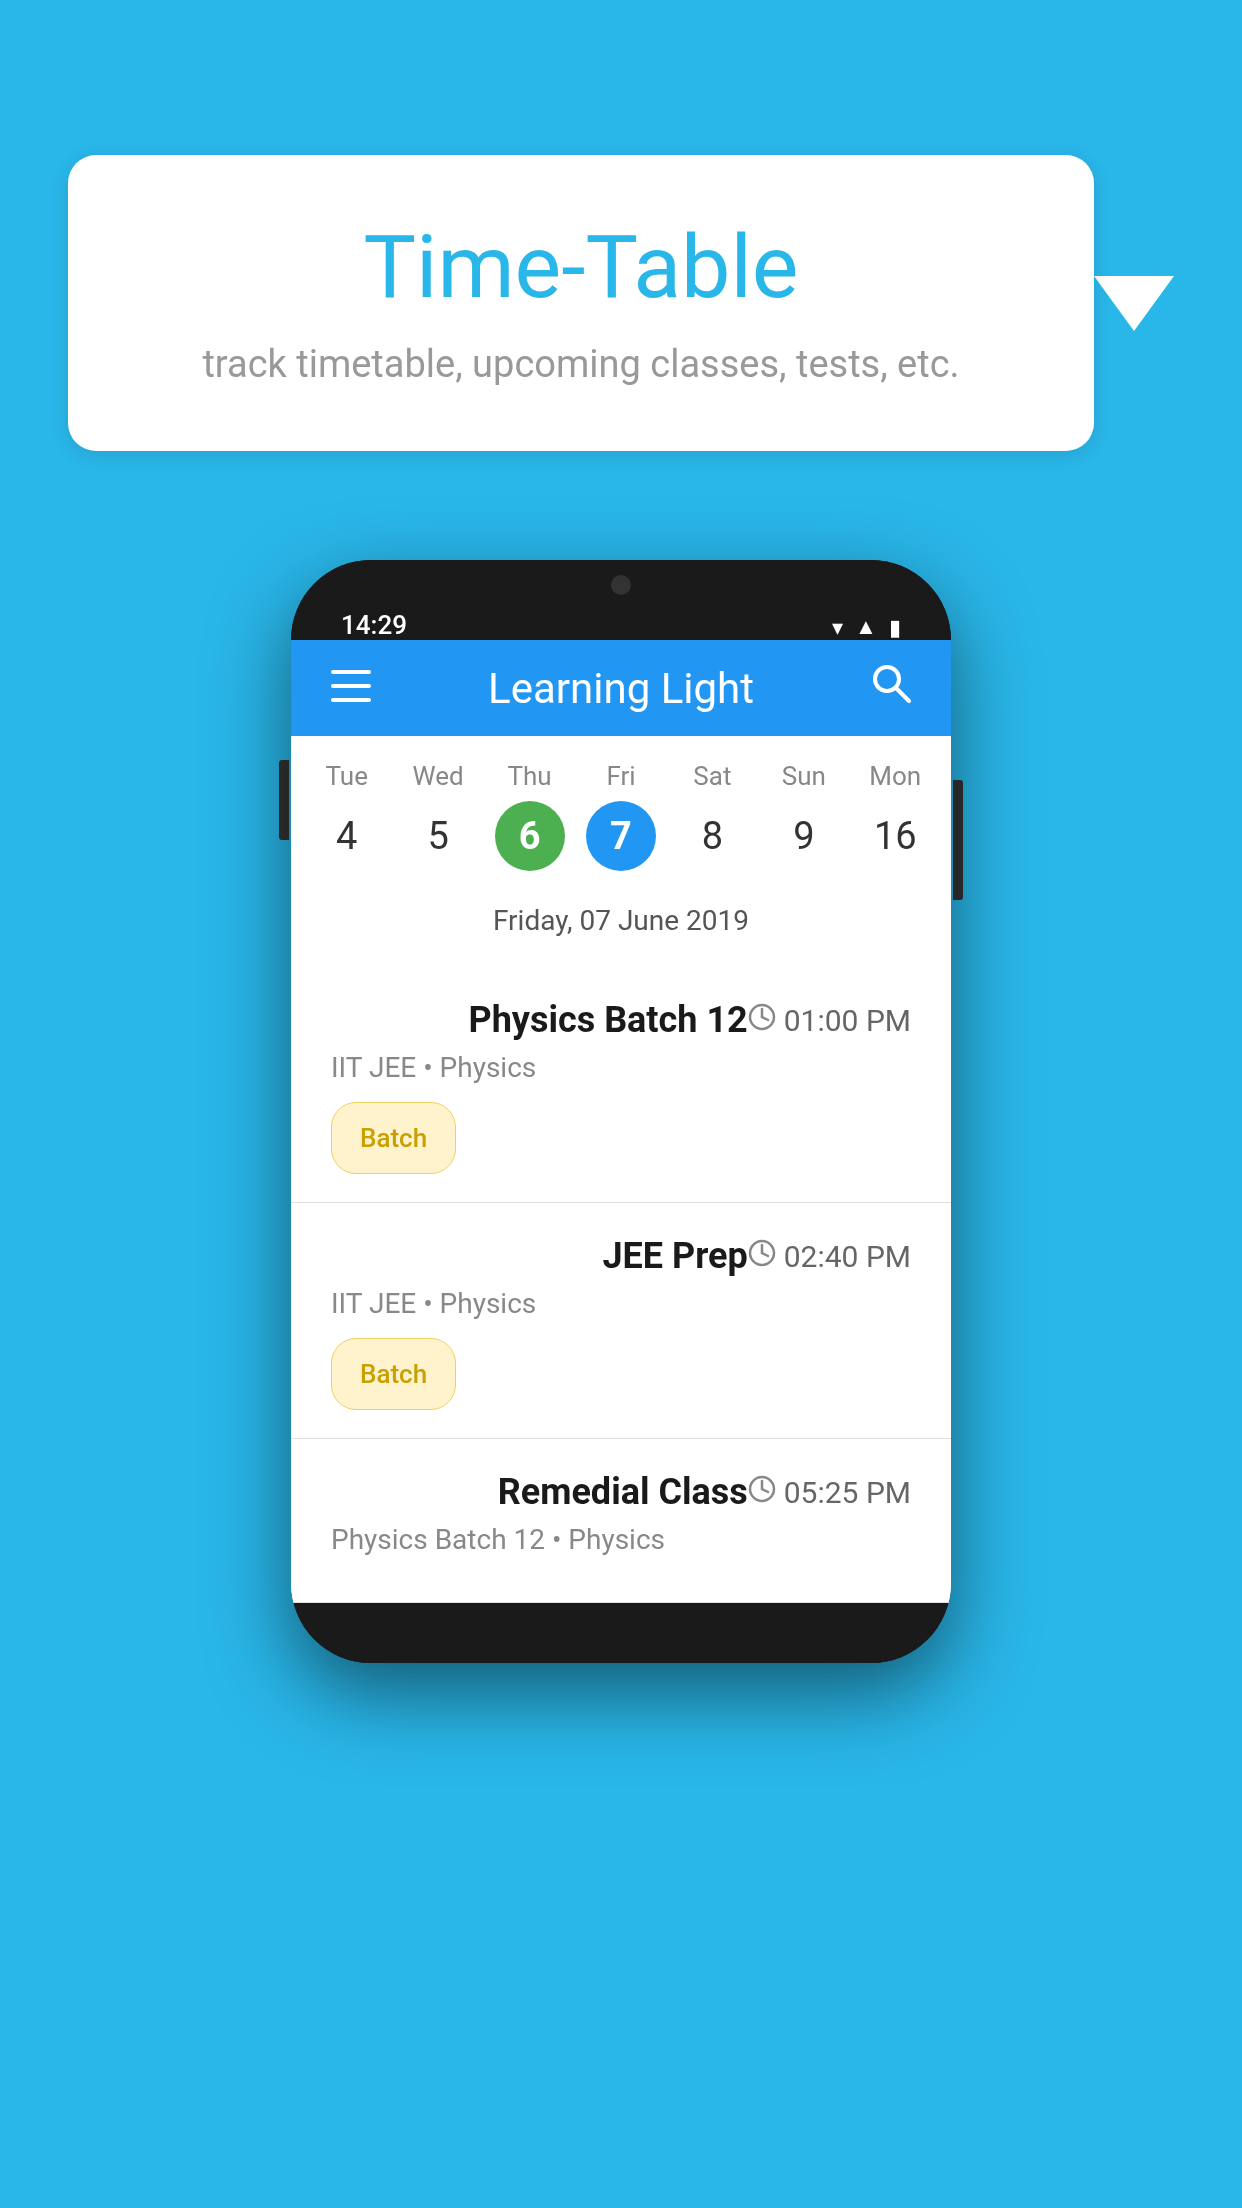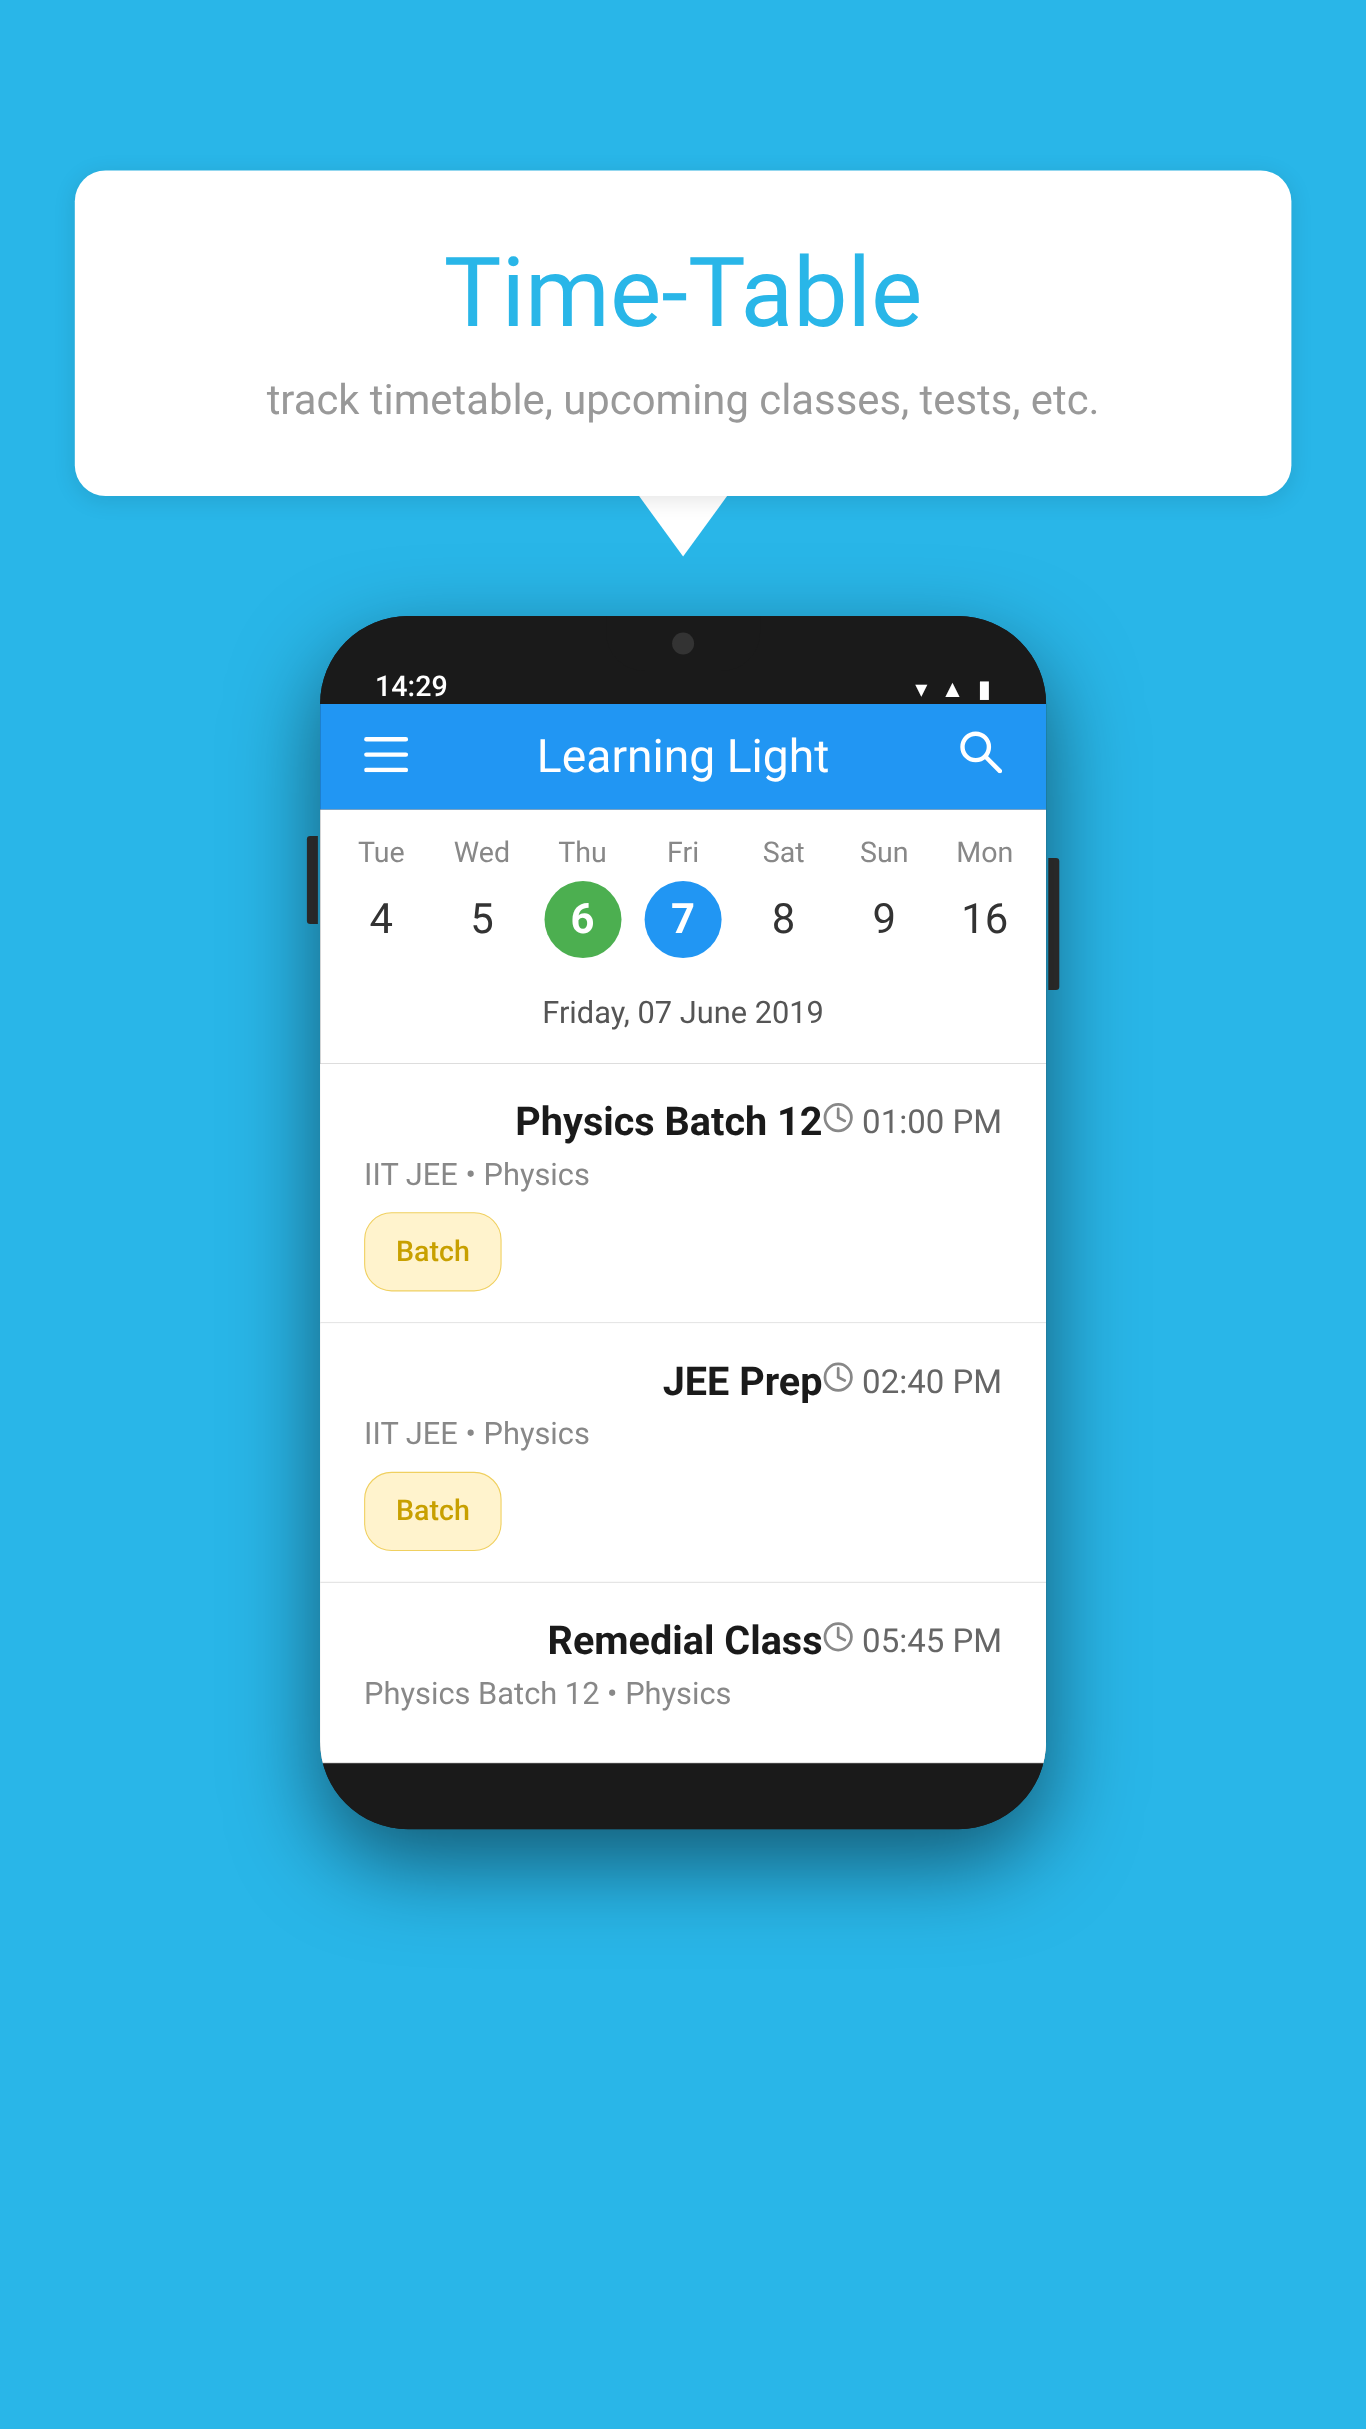--- a/index.html
+++ b/index.html
@@ -14,21 +14,20 @@
       position: relative;
     }
 
     
     .speech-bubble-container {
       position: absolute;
       top: 155px;
       left: 68px;
       right: 68px;
       display: flex;
-      flex-direction: column;
       align-items: center;
     }
 
     .speech-bubble {
       background: white;
       border-radius: 28px;
       padding: 60px 60px 65px 60px;
       text-align: center;
       width: 100%;
       box-shadow: 0 4px 20px rgba(0,0,0,0.1);
@@ -397,21 +396,21 @@
             </div><div class="schedule-item-sub">IIT JEE • Physics</div><span class="batch-badge">Batch</span></div>
           <div class="schedule-item">
             <div class="schedule-item-header">
               <div class="schedule-item-title">Remedial Class</div>
               <div class="schedule-item-time">
                 <span><svg width="28" height="28" viewBox="0 0 28 28">
                     <circle cx="14" cy="14" r="12" stroke="#888" stroke-width="2.5" fill="none"></circle>
                     <line x1="14" y1="6" x2="14" y2="14" stroke="#888" stroke-width="2.5" stroke-linecap="round"></line>
                     <line x1="14" y1="14" x2="20" y2="17" stroke="#888" stroke-width="2.5" stroke-linecap="round"></line>
                   </svg></span>
-                <span>05:45 PM</span>
+                <span>05:25 PM</span>
               </div>
             </div>
             <div class="schedule-item-sub">Physics Batch 12 • Physics</div>
           </div>
         </div>
 
       <div class="phone-bottom"></div>
     </div>
   </div>
 </div>

